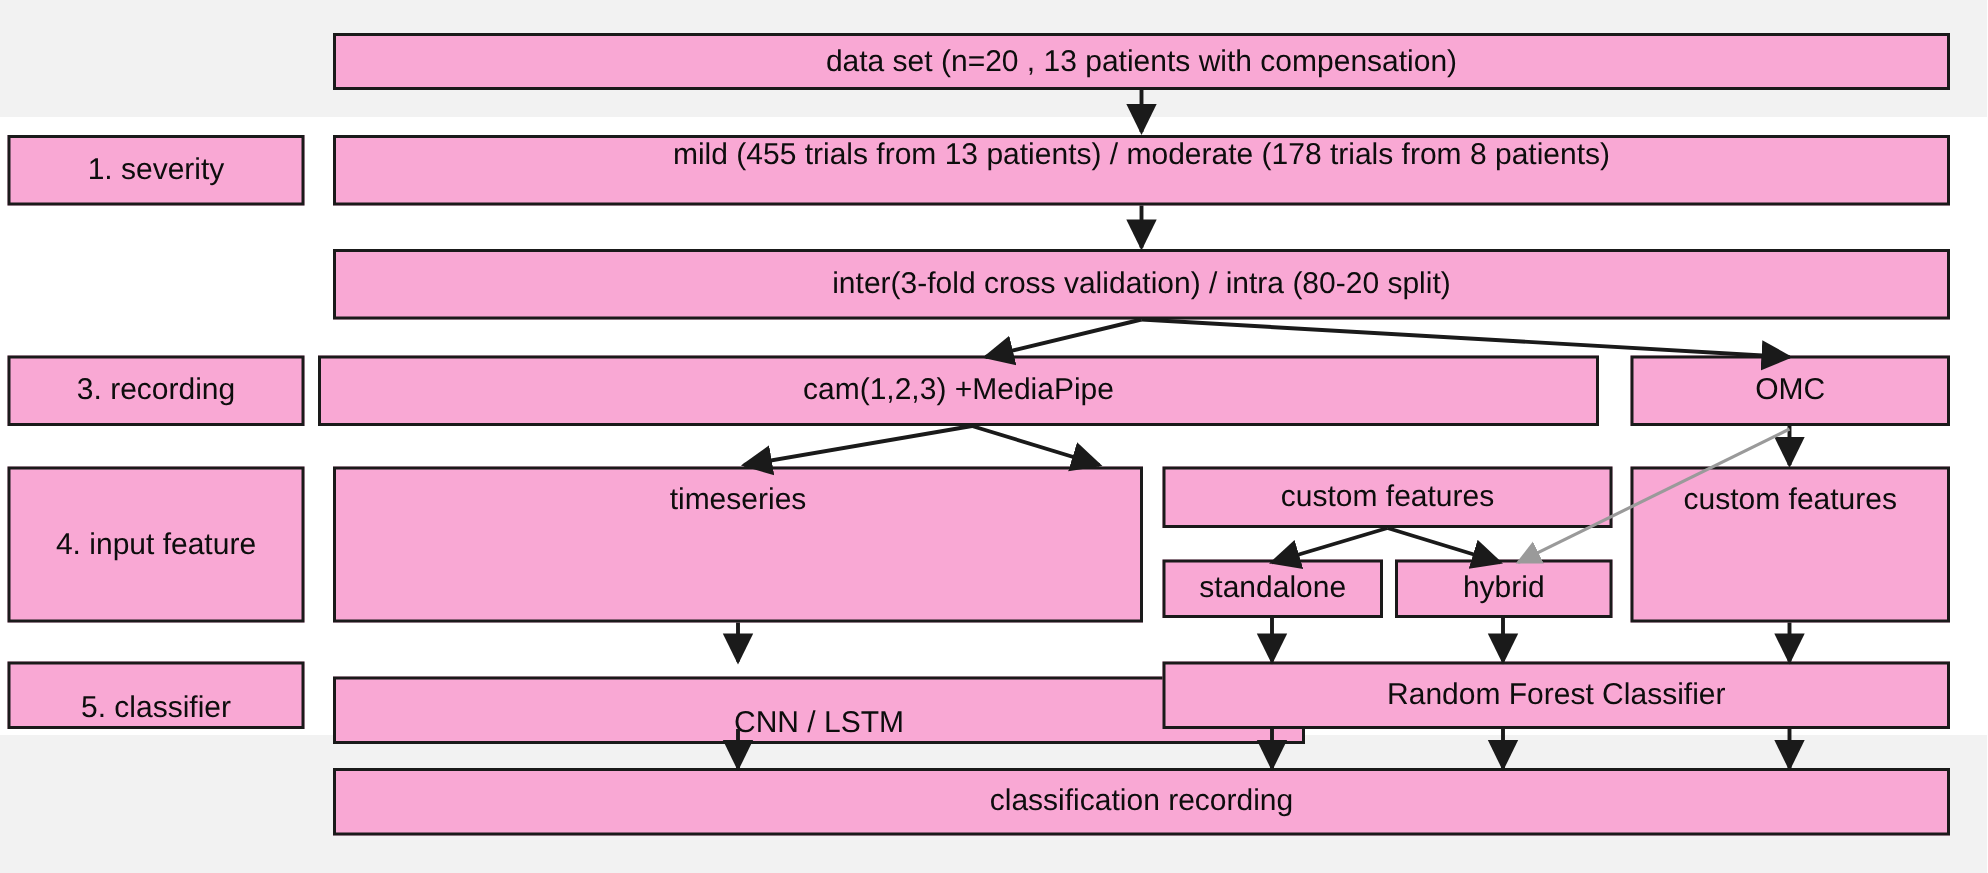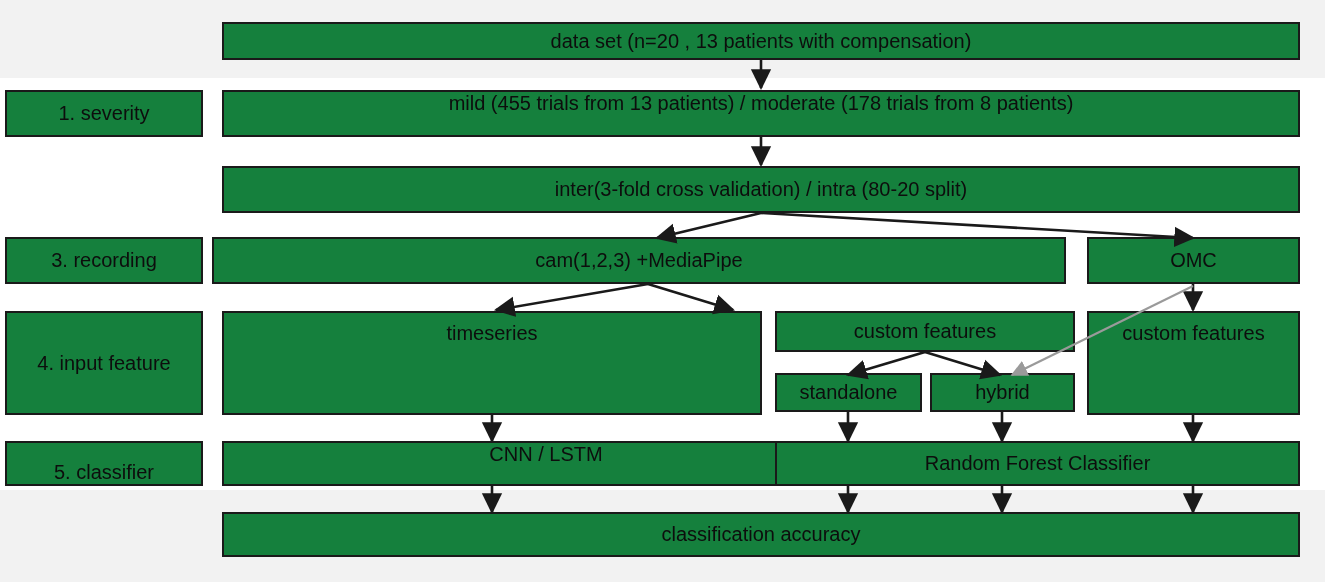--- a/index.html
+++ b/index.html
@@ -21,21 +21,21 @@
     width: 1325px;
     background: #f2f2f2;
   }
   #band-top { top: 0; height: 78px; }
   #band-bottom { top: 490px; height: 92px; }
 
   .box {
     position: absolute;
     box-sizing: border-box;
     border: 2.5px solid #1a1a1a;
-    background: #15803d;
+    background: #f9a8d4;
     display: flex;
     justify-content: center;
     align-items: flex-start;
     color: #0d0d0d;
     z-index: 3;
   }
   .box > span {
     display: block;
     width: 100%;
     text-align: center;
@@ -153,25 +153,25 @@
   </div>
 
   <div class="box" style="left:930px; top:373px; width:145px; height:39px; align-items:center;">
     <span class="lbl">hybrid</span>
   </div>
 
   <div class="box" style="left:1087px; top:311px; width:213px; height:104px; padding-top:9px;">
     <span class="lbl">custom  features</span>
   </div>
 
-  <div class="box" style="left:222px; top:441px; width:648px; height:45px; align-items:flex-start;">
+  <div class="box" style="left:222px; top:451px; width:648px; height:45px; align-items:flex-end;">
     <span class="lbl">CNN / LSTM</span>
   </div>
 
   <div class="box" style="left:775px; top:441px; width:525px; height:45px; align-items:center;">
     <span class="lbl">Random Forest Classifier</span>
   </div>
 
   <div class="box" style="left:222px; top:512px; width:1078px; height:45px; align-items:center;">
-    <span class="lbl">classification accuracy</span>
+    <span class="lbl">classification recording</span>
   </div>
 
 </div>
 
 </body></html>

